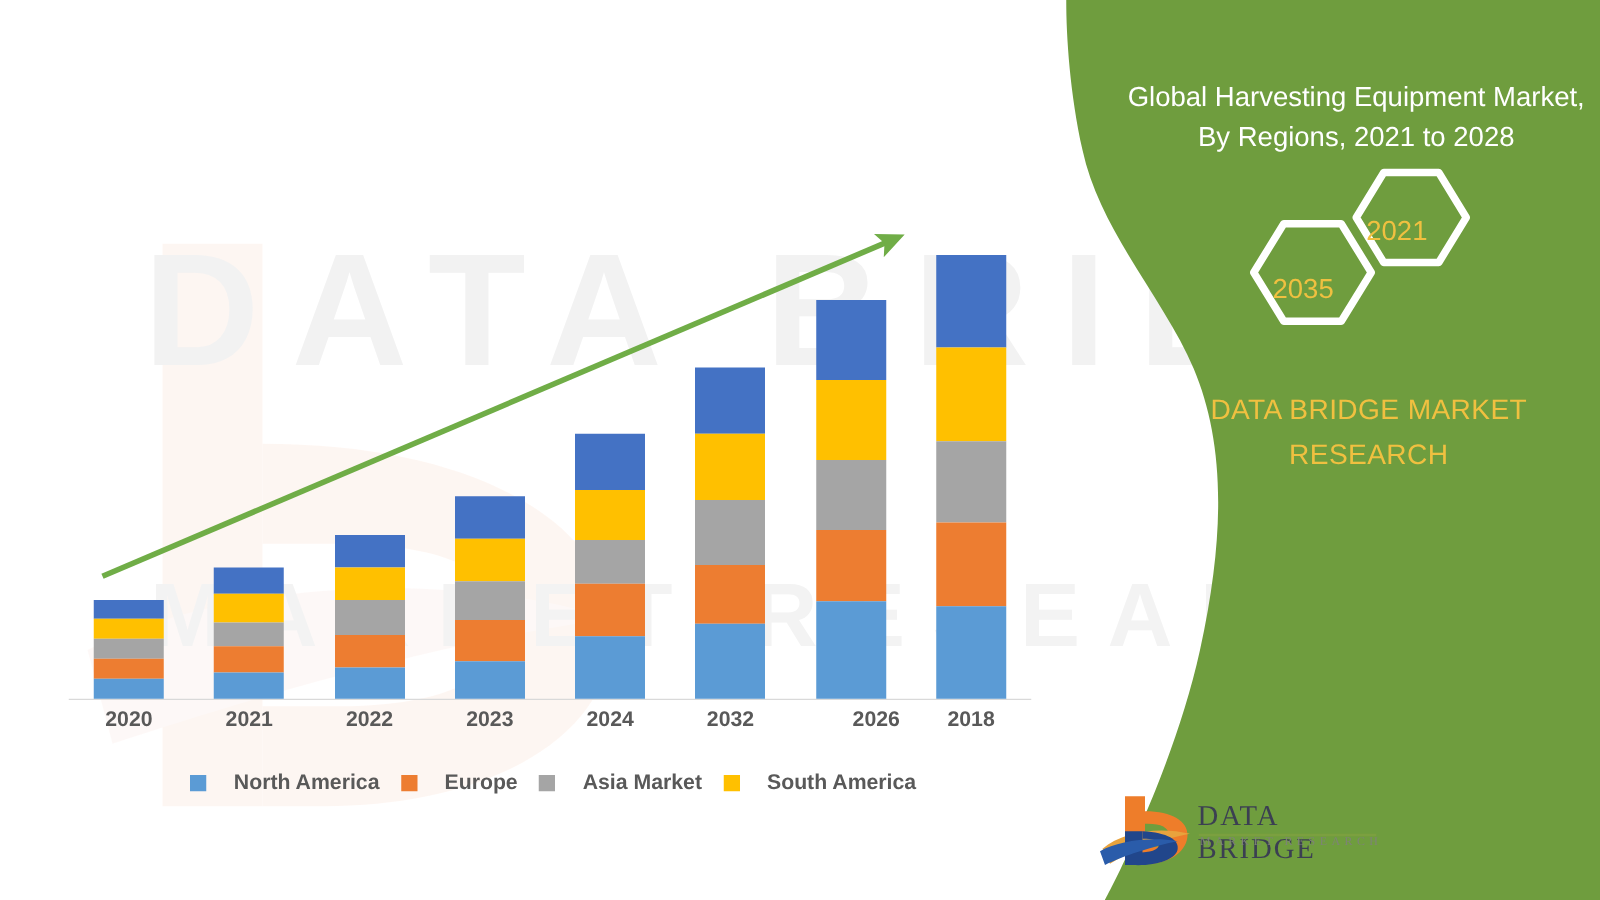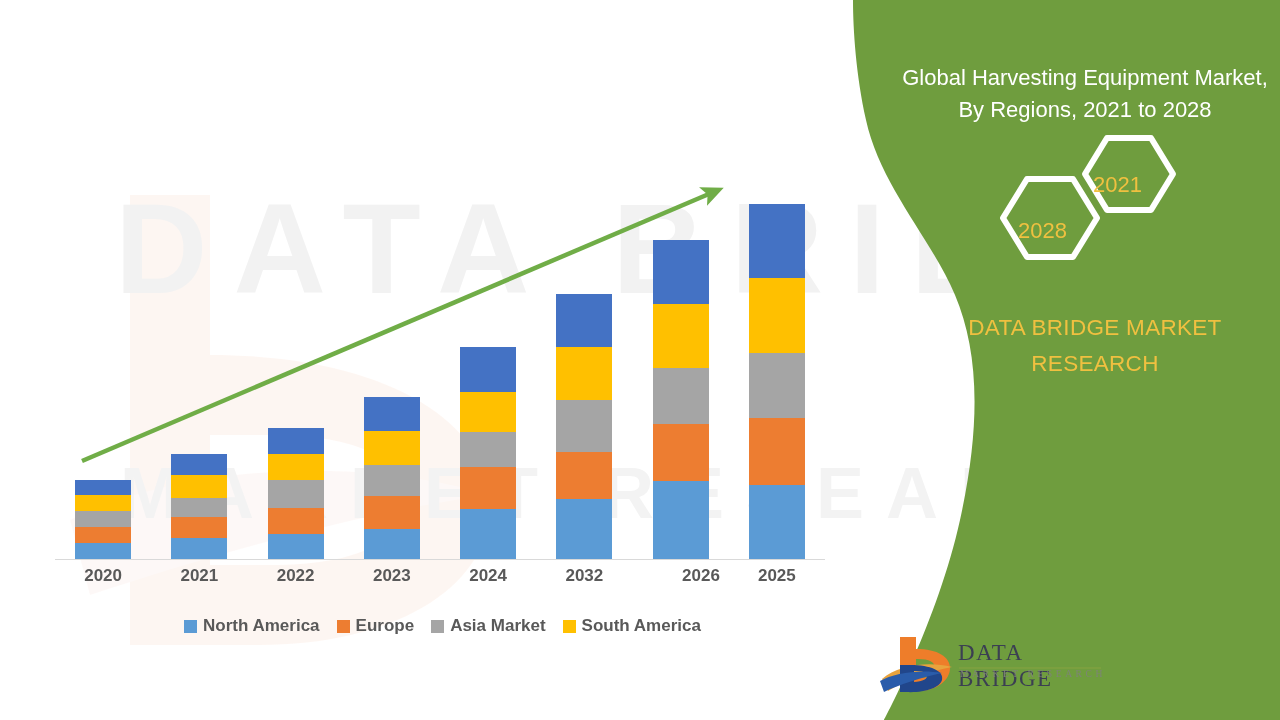--- a/index.html
+++ b/index.html
@@ -102,21 +102,21 @@
     left: 55px; top: 616px;
     width: 775px;
     display: flex;
     justify-content: center;
     align-items: center;
     gap: 17px;
   }
   .legend-item {
     display: flex;
     align-items: center;
-    gap: 6px;
+    gap: 22px;
   }
   .legend-swatch {
     width: 13px; height: 13px;
     flex: none;
   }
   .legend-label {
     font-size: 17px;
     font-weight: bold;
     color: #595959;
     white-space: nowrap;
@@ -288,21 +288,21 @@
   </svg>
 
   <div class="xlabels" id="xlabels">
       <div class="xlabel" style="left: 3.125px;">2020</div>
       <div class="xlabel" style="left: 99.375px;">2021</div>
       <div class="xlabel" style="left: 195.625px;">2022</div>
       <div class="xlabel" style="left: 291.875px;">2023</div>
       <div class="xlabel" style="left: 388.125px;">2024</div>
       <div class="xlabel" style="left: 484.375px;">2032</div>
       <div class="xlabel" style="left: 601px;">2026</div>
-      <div class="xlabel" style="left: 676.875px;">2025</div>
+      <div class="xlabel" style="left: 676.875px;">2018</div>
     </div>
 
   <div class="legend" id="legend">
       <div class="legend-item">
         <span class="legend-swatch" style="background: rgb(91, 155, 213);"></span>
         <span class="legend-label">North America</span>
       </div>
       <div class="legend-item">
         <span class="legend-swatch" style="background: rgb(237, 125, 49);"></span>
         <span class="legend-label">Europe</span>
@@ -326,21 +326,21 @@
   </svg>
 
   <div class="panel-title">Global Harvesting Equipment Market, By Regions, 2021 to 2028</div>
 
   <div class="hexes">
     <svg width="215" height="145" viewBox="0 0 215 145">
       <polygon points="28,86 52,47 98,47 122,86 98,125 52,125" fill="none" stroke="#ffffff" stroke-width="6" stroke-linejoin="round"></polygon>
       <polygon points="110,42 132,6 176,6 198,42 176,78 132,78" fill="none" stroke="#ffffff" stroke-width="6" stroke-linejoin="round"></polygon>
     </svg>
     <div class="hex-label hex-label-2021">2021</div>
-    <div class="hex-label hex-label-2028">2028</div>
+    <div class="hex-label hex-label-2028">2035</div>
   </div>
 
   <div class="brand-name">DATA BRIDGE MARKET RESEARCH</div>
 
   <div class="logo-block">
     <svg width="76" height="58" viewBox="0 0 76 58">
       <path d="M20 2 L36 2 L36 56 L20 56 Z" fill="#ee7d2a"></path>
       <path d="M36 14 C 58 14, 70 22, 70 33 C 70 45, 57 56, 38 56 L30 56 L30 43 L39 43 C 50 43, 55 39, 55 33 C 55 27, 49 24, 38 24 L36 24 Z" fill="#ee7d2a"></path>
       <path d="M2 44 C 18 30, 48 26, 72 32 C 50 36, 24 46, 8 56 Z" fill="#e8a33d"></path>
       <path d="M20 30 L34 30 L34 57 L20 57 Z" fill="#21468b"></path>

